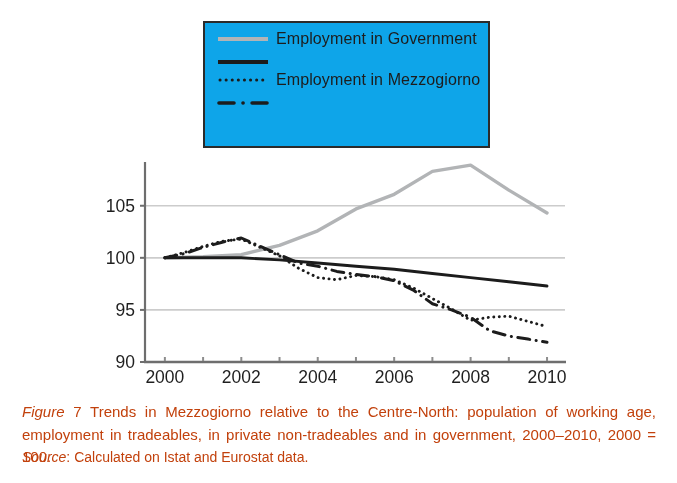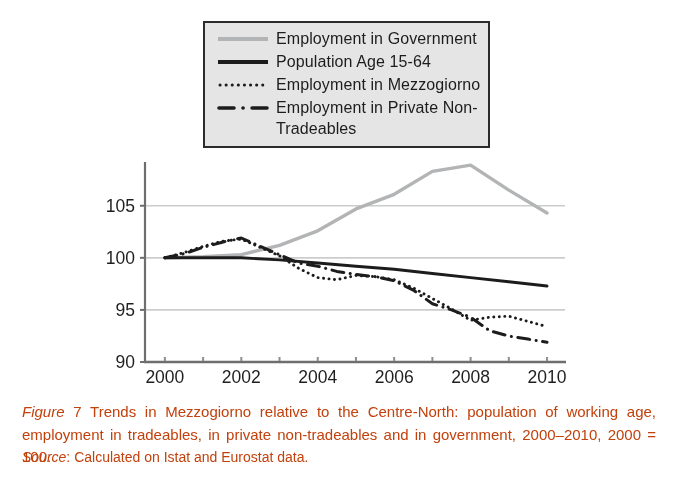--- a/index.html
+++ b/index.html
@@ -3,21 +3,21 @@
 <meta charset="utf-8">
 <style>
   html,body{margin:0;padding:0;background:#ffffff;}
   .canvas{
     position:relative;width:677px;height:483px;background:#ffffff;
     font-family:"Liberation Sans", sans-serif;overflow:hidden;
   }
   #chart{position:absolute;left:0;top:0;}
   .legend{
     position:absolute;left:203px;top:21px;width:287px;height:127px;
-    box-sizing:border-box;border:2px solid #2b2b2b;background:#e5e5e5;
+    box-sizing:border-box;border:2px solid #2b2b2b;background:#0ea5e9;
     padding:5px 4px 0 12px;
   }
   .lrow{display:flex;align-items:flex-start;margin-bottom:2px;}
   .sw{flex:0 0 52px;margin-right:7px;margin-top:6px;}
   .llabel{
     font-size:16px;line-height:21px;color:#1d1d1d;letter-spacing:0.1px;
   }
   .sw line{fill:none;}
   .sw-gov line{stroke:#b2b4b6;stroke-width:4;}
   .sw-pop line{stroke:#1c1c1c;stroke-width:4;}
@@ -79,33 +79,31 @@
     <div class="lrow">
       <svg class="sw sw-gov" width="52" height="10">
           <line x1="1" y1="5" x2="51" y2="5"></line>
         </svg>
       <span class="llabel">Employment in Government</span>
     </div>
     <div class="lrow">
       <svg class="sw sw-pop" width="52" height="10">
           <line x1="1" y1="5" x2="51" y2="5"></line>
         </svg>
-      <span class="llabel">Population Age 15-64</span>
     </div>
     <div class="lrow">
       <svg class="sw sw-trad" width="52" height="10">
           <line x1="3" y1="5" x2="51" y2="5"></line>
         </svg>
       <span class="llabel">Employment in Mezzogiorno</span>
     </div>
     <div class="lrow">
       <svg class="sw sw-priv" width="52" height="10">
           <line x1="2" y1="5" x2="50" y2="5"></line>
         </svg>
-      <span class="llabel">Employment in Private Non-Tradeables</span>
     </div>
   </div>
 
   <div class="caption">
     <span class="it">Figure</span>
     <span>7</span>
     <span>Trends in Mezzogiorno relative to the Centre-North: population of working age, employment in tradeables, in private non-tradeables and in government, 2000–2010, 2000 = 100.</span>
   </div>
 
   <div class="source"><span class="it">Source</span><span>: Calculated on Istat and Eurostat data.</span></div>

